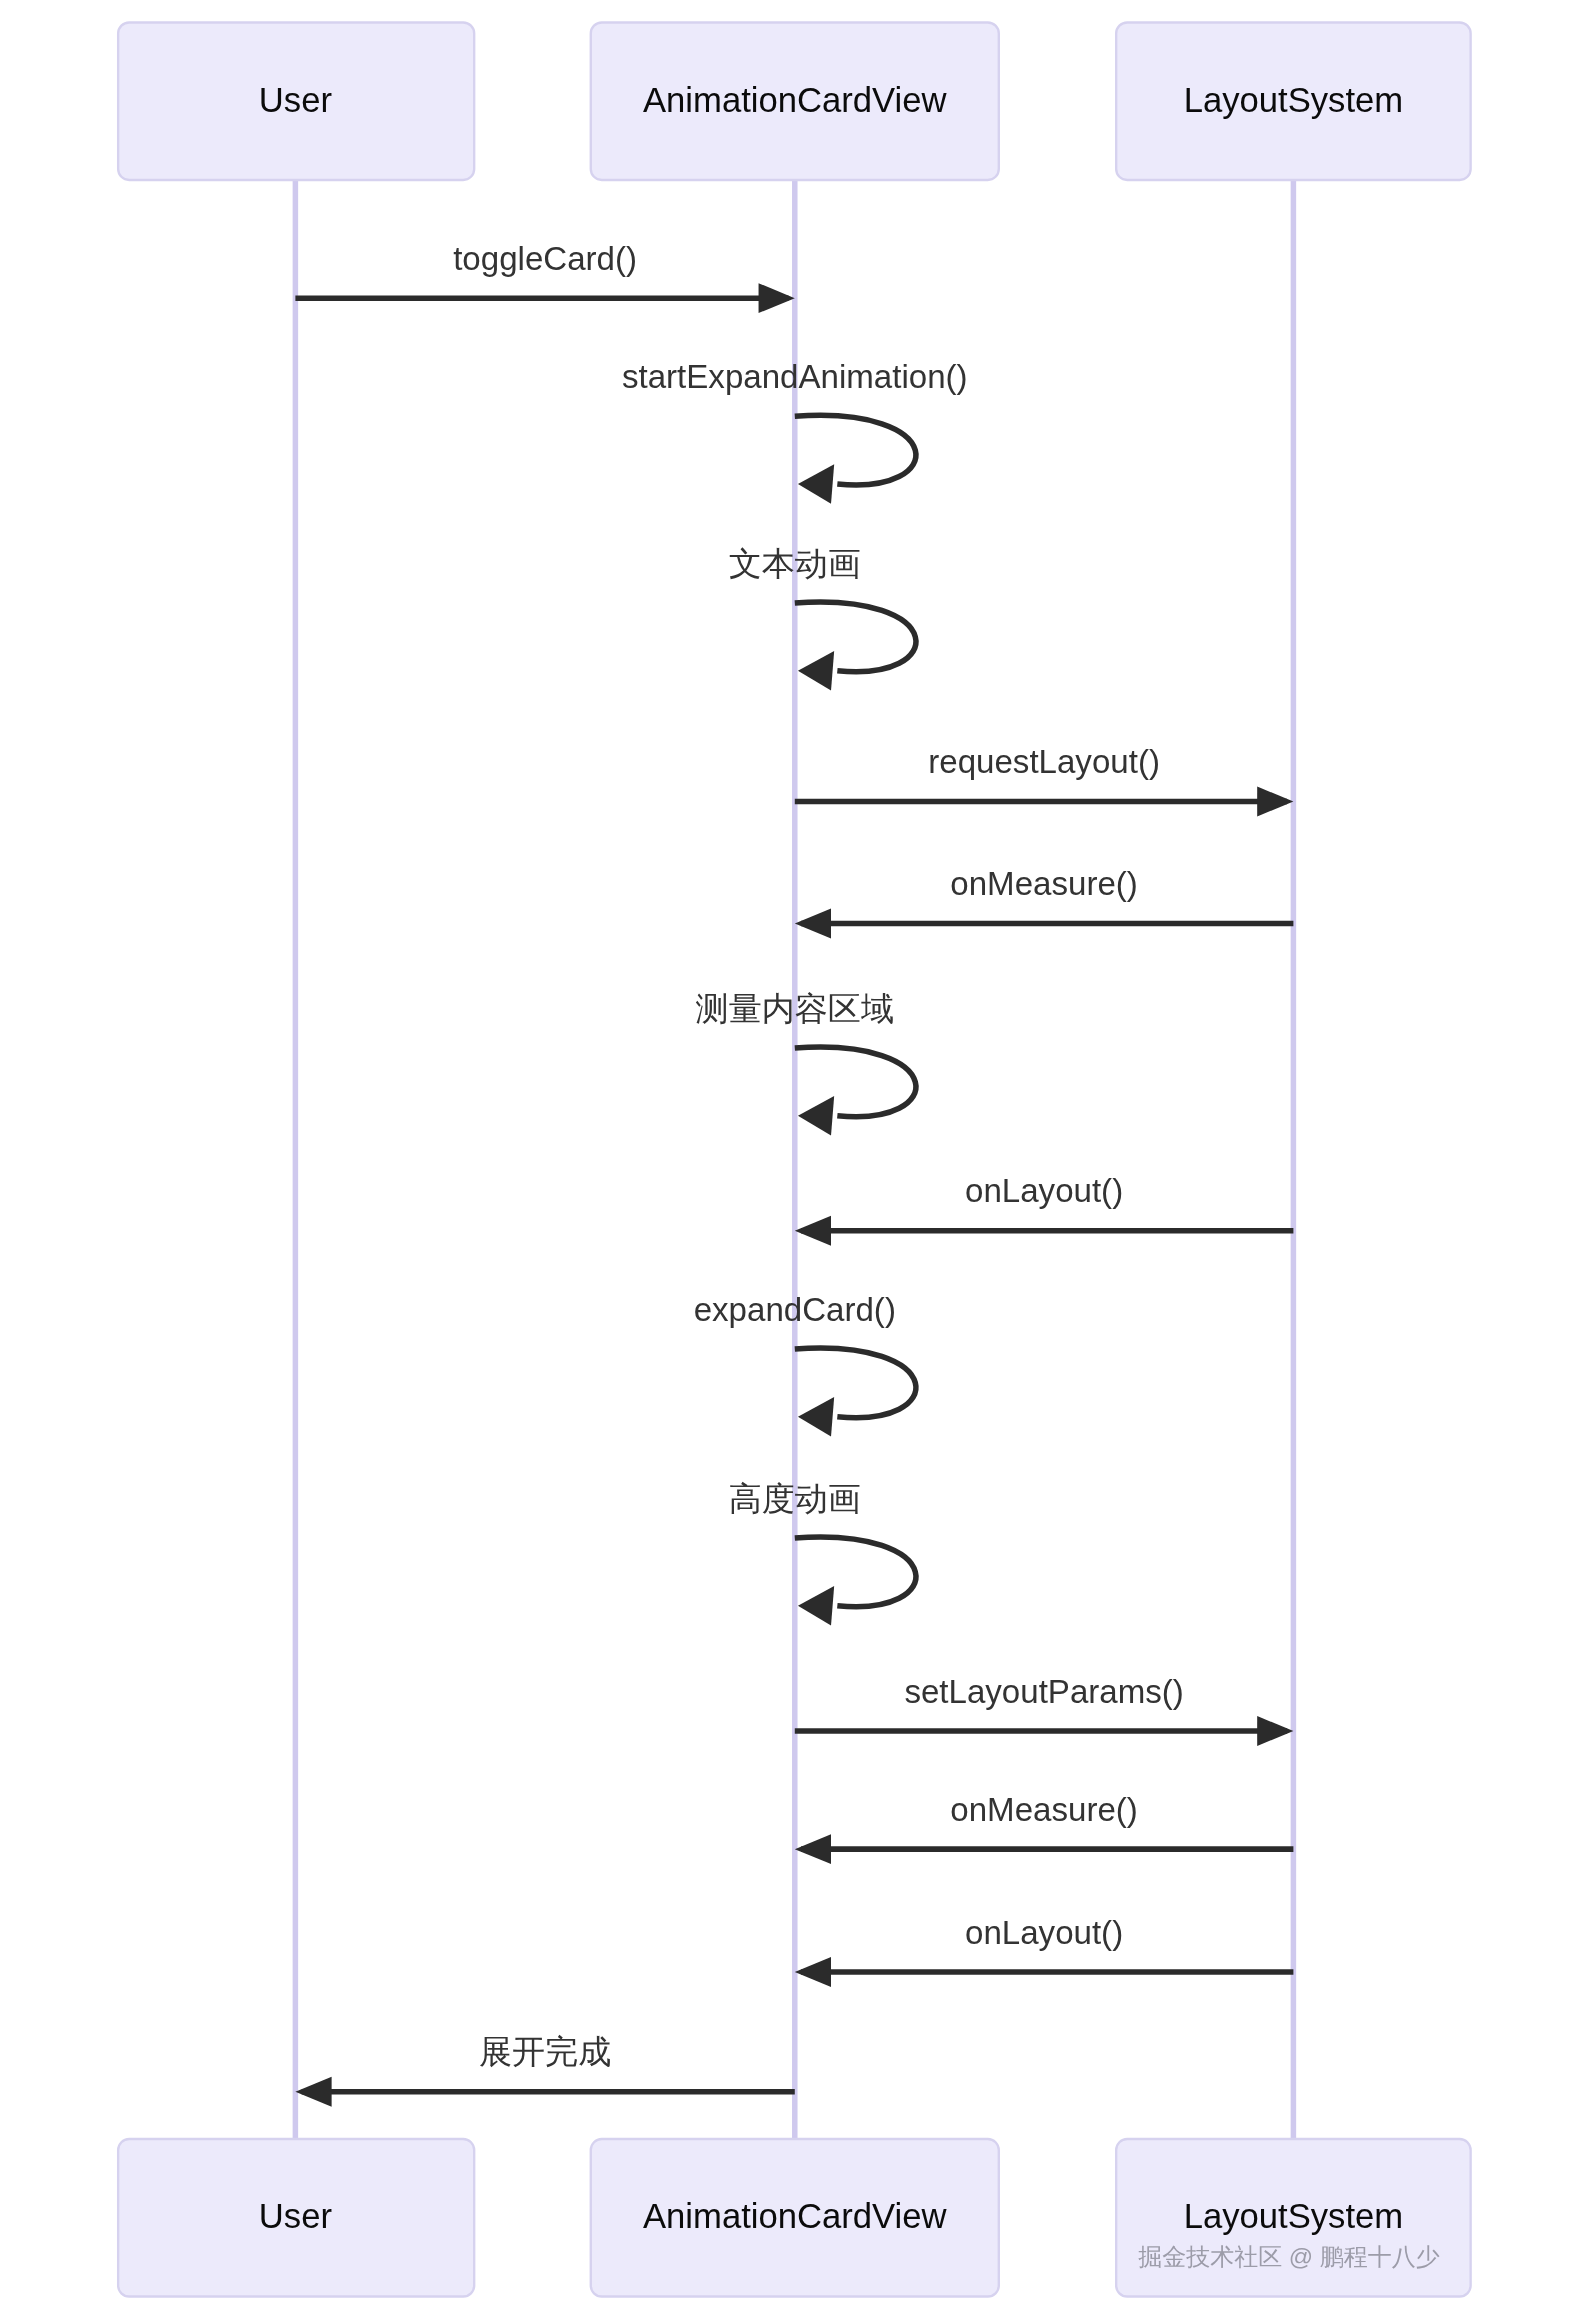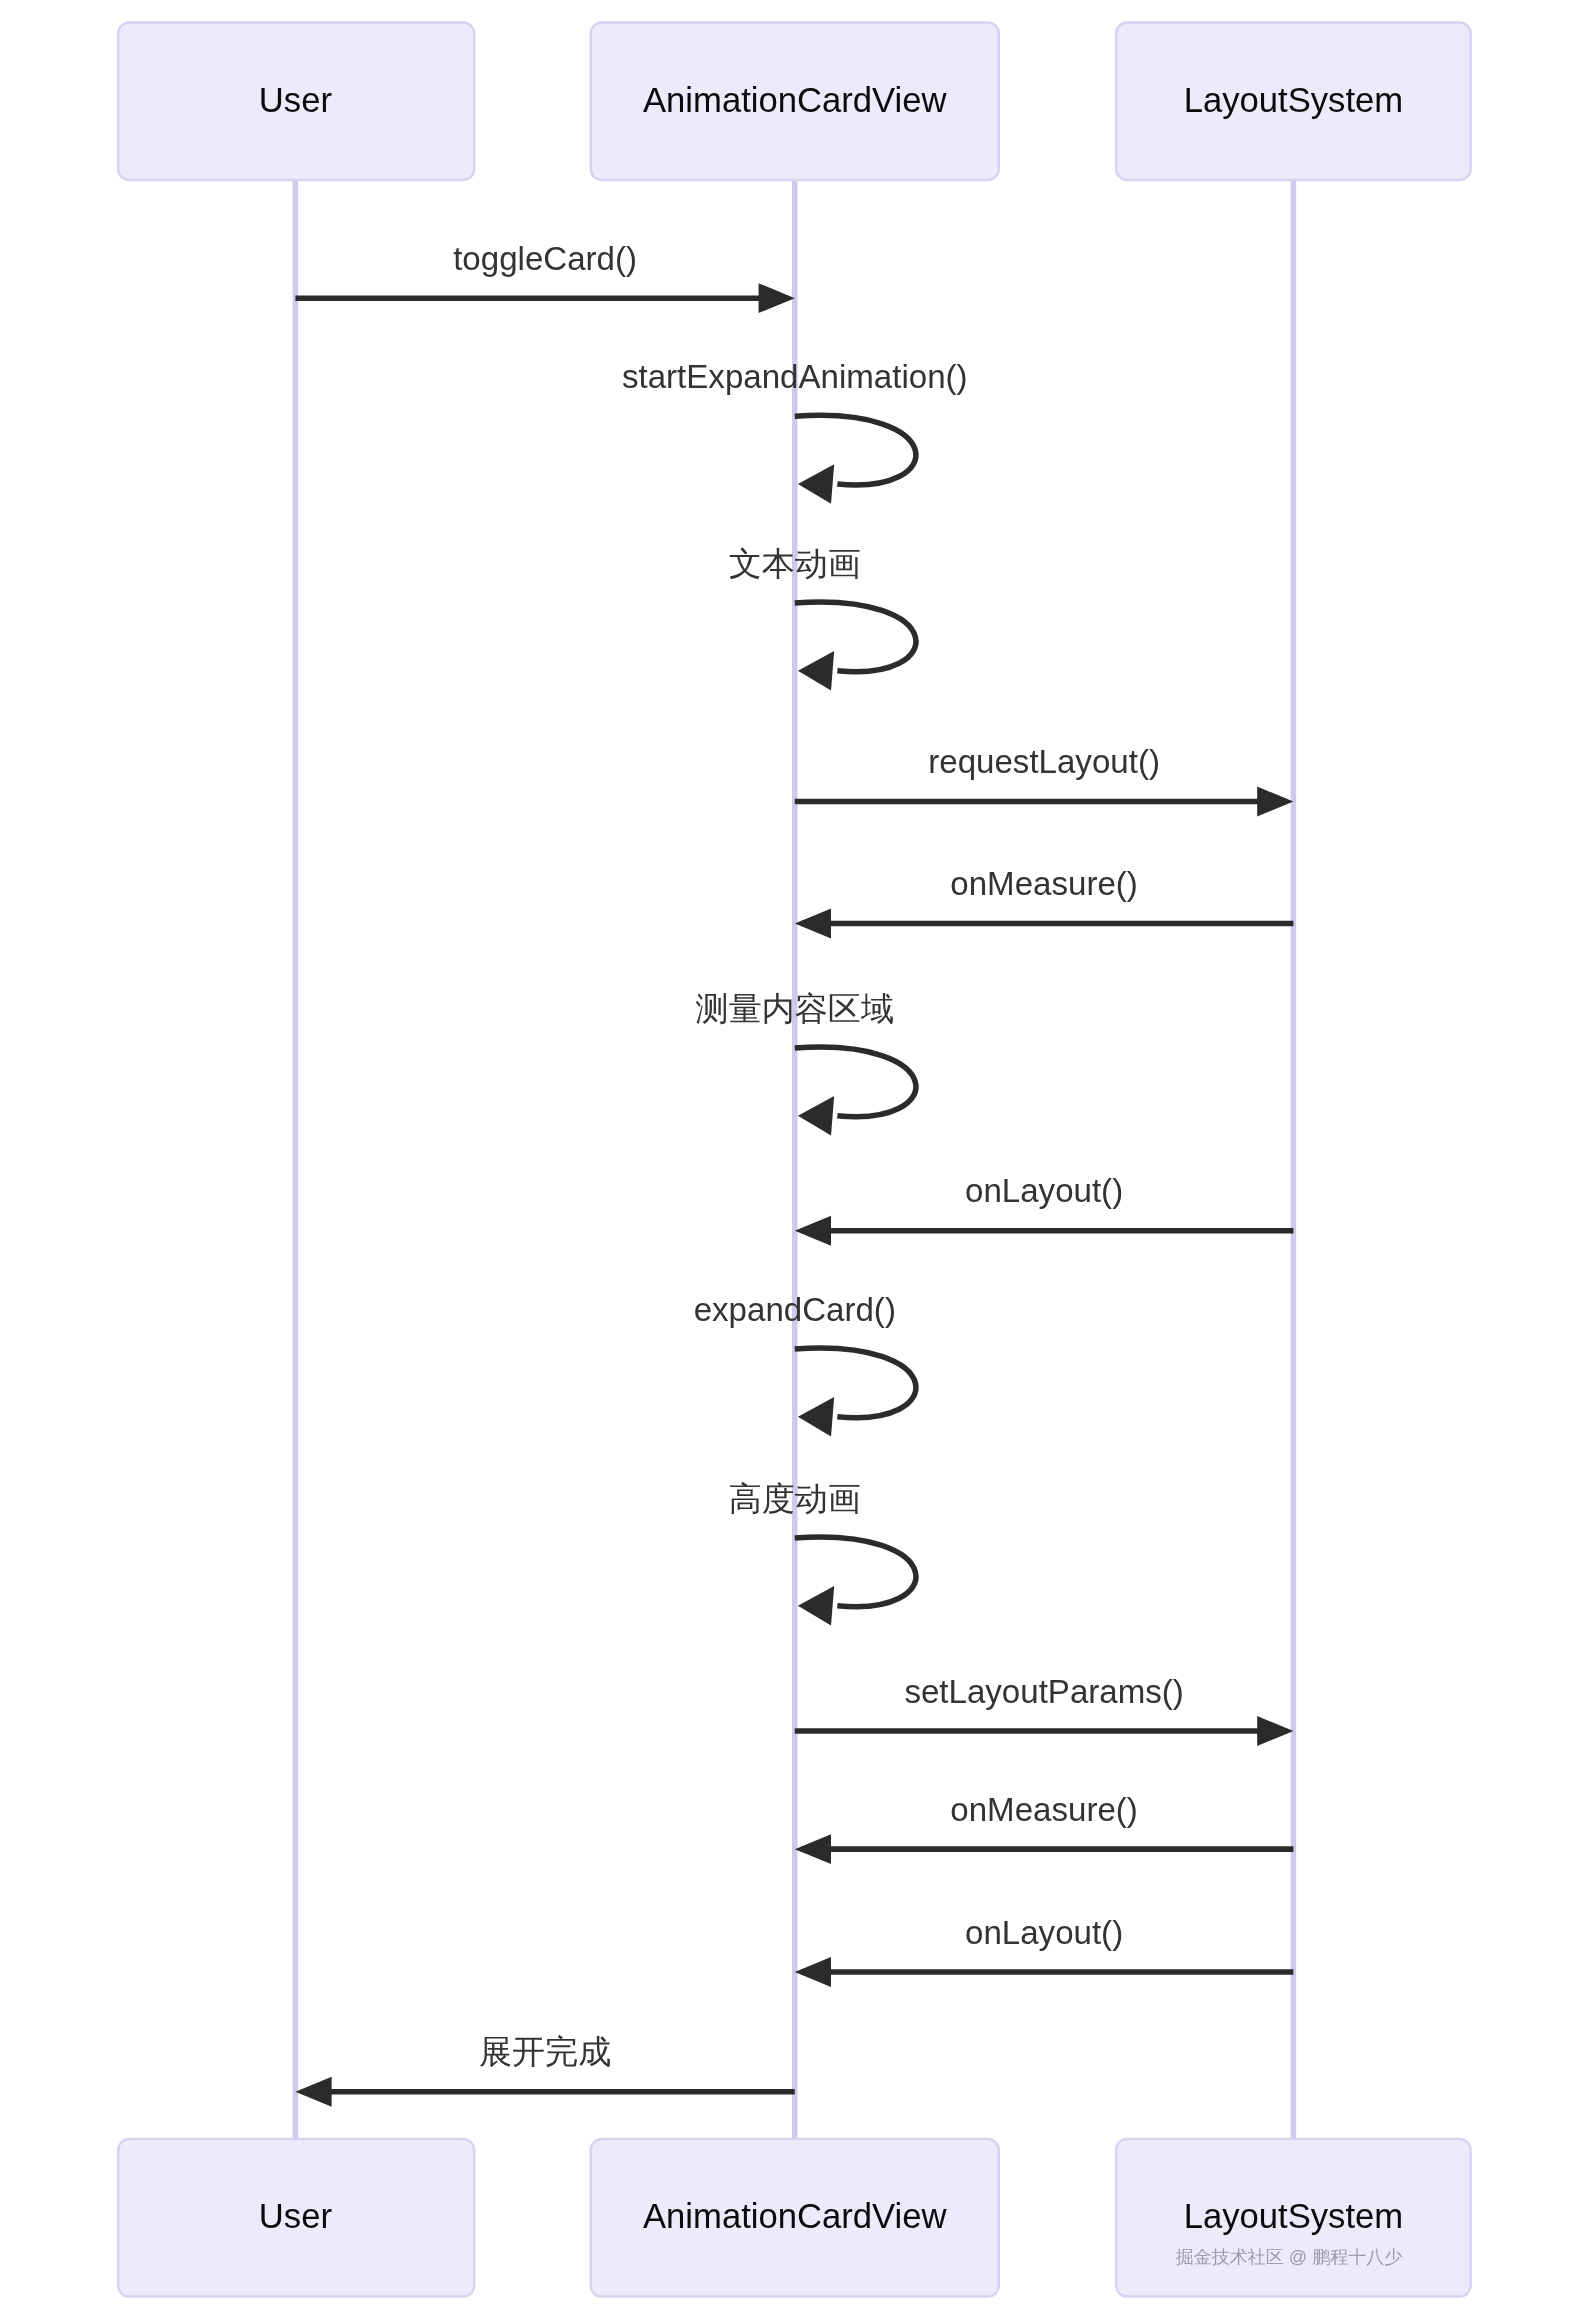--- a/index.html
+++ b/index.html
@@ -57,21 +57,21 @@
     fill: #333333;
     text-anchor: middle;
     dominant-baseline: alphabetic;
   }
   .arrow-head {
     fill: #2b2b2b;
   }
   .watermark {
     position: absolute;
     font-family: "Liberation Sans", "DejaVu Sans", sans-serif;
-    font-size: 18px;
+    font-size: 24px;
     color: #8f8f9b;
     opacity: 0.85;
     white-space: nowrap;
   }
 </style>
 </head>
 <body>
 
 <div id="diagram-root">
   <svg id="seq-svg" viewBox="0 0 2016 2943">

